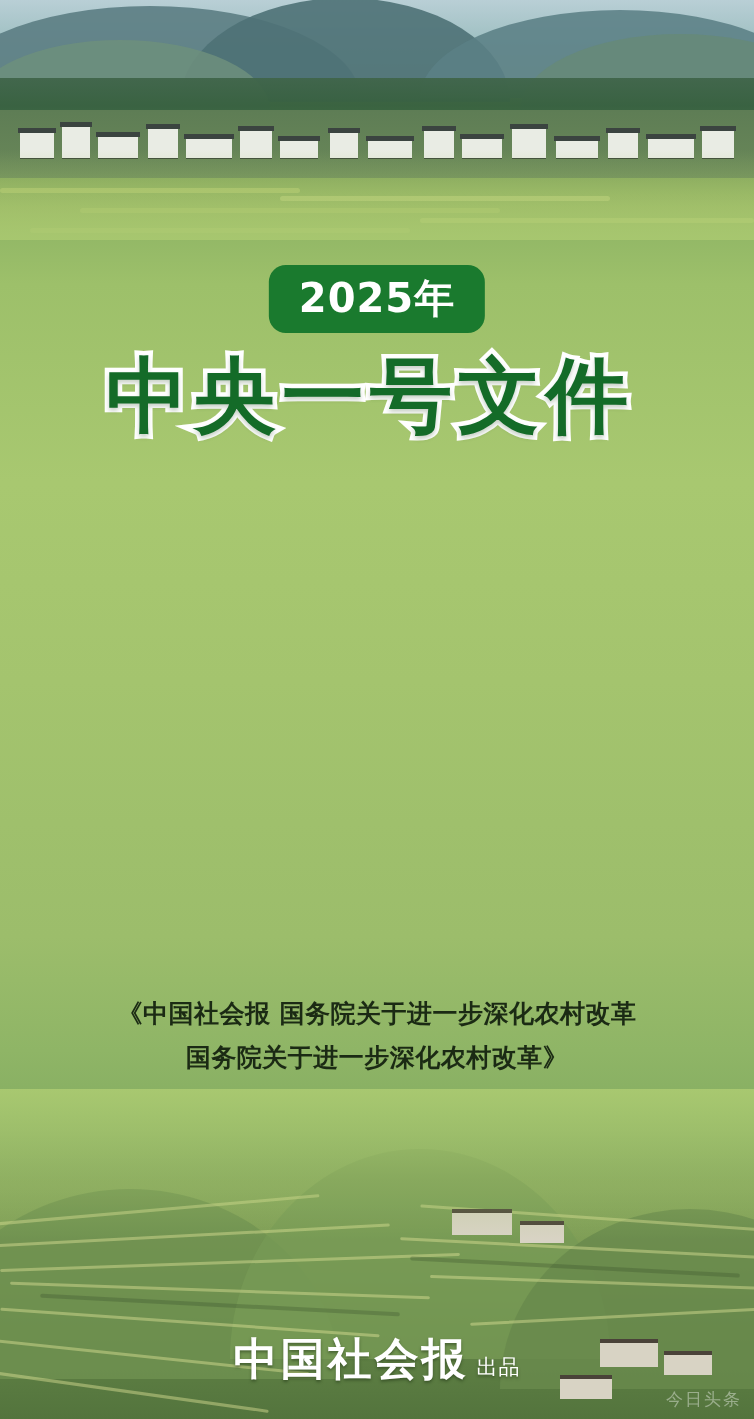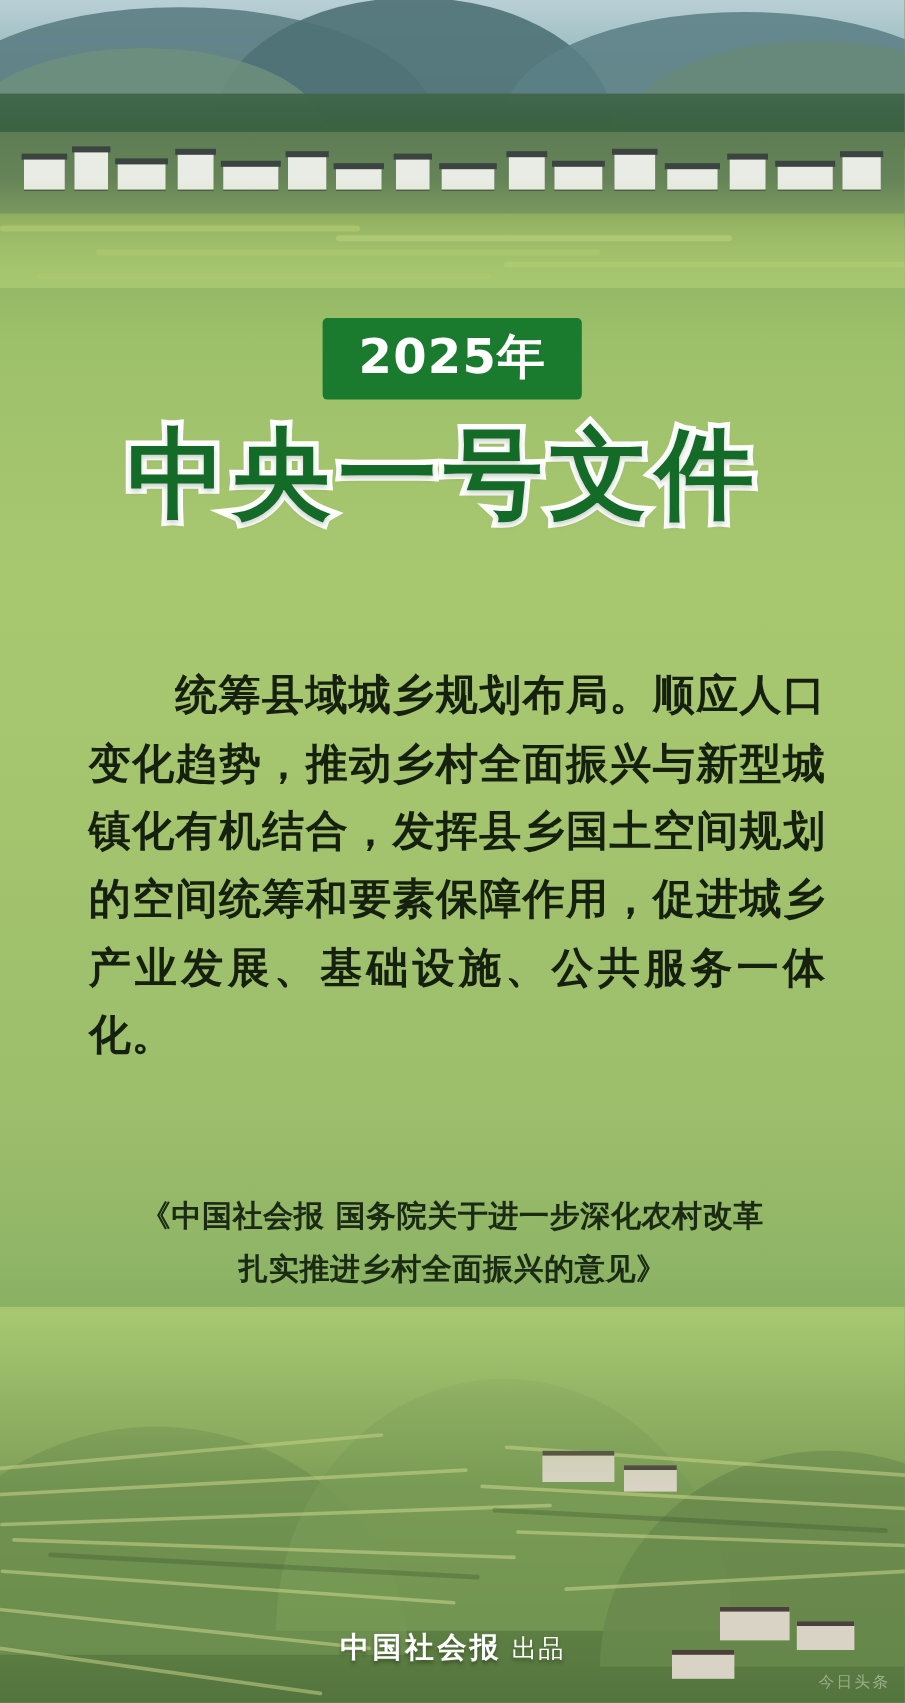--- a/index.html
+++ b/index.html
@@ -139,21 +139,21 @@
     left:50%;
     transform:translateX(-50%);
     top:265px;
     background:#1a7a2e;
     color:#ffffff;
     font-family:"DejaVu Sans", sans-serif;
     font-weight:bold;
     font-size:40px;
     line-height:1;
     padding:13px 30px 15px;
-    border-radius:4px;
+    border-radius:17px;
     letter-spacing:1px;
     white-space:nowrap;
   }
 
   .main-title {
     position:absolute;
     left:0; top:355px;
     width:740px;
     text-align:center;
     font-family:"DejaVu Sans", sans-serif;
@@ -202,41 +202,41 @@
     position:absolute;
     left:0;
     bottom:30px;
     width:754px;
     text-align:center;
     white-space:nowrap;
   }
   .footer-brand {
     font-family:"DejaVu Serif", serif;
     font-weight:bold;
-    font-size:24px;
+    font-size:44px;
     color:#ffffff;
     letter-spacing:3px;
     text-shadow: 0 2px 3px rgba(30,50,20,.5);
   }
   .footer-suffix {
     font-family:"DejaVu Serif", serif;
     font-size:21px;
     color:#ffffff;
     margin-left:8px;
     letter-spacing:1px;
     text-shadow: 0 2px 3px rgba(30,50,20,.5);
     text-align: center;
   }
 
   .watermark {
     position:absolute;
     right:12px;
     bottom:8px;
     font-family:"DejaVu Sans", sans-serif;
-    font-size:13px;
+    font-size:17px;
     color:rgba(255,255,255,.40);
     letter-spacing:2px;
   }
 </style>
 </head>
 <body>
 
 <div class="poster">
 
   <div class="top-scene">
@@ -303,25 +303,24 @@
 
     <div class="bottom-mist"></div>
   </div>
 
   <div class="content">
 
     <div class="year-badge">2025年</div>
 
     <div class="main-title">中央一号文件</div>
 
-    <div class="body-text">统筹县域城乡规划布局。顺应人口变化趋势，推动乡村全面振兴与新型城镇化有机结合，发挥县乡国土空间规划的空间统筹和要素保障作用，促进城乡产业发展、基础设施、公共服务一体化。</div>
 
     <div class="source">
       <span class="source-line">《中国社会报 国务院关于进一步深化农村改革</span>
-      <span class="source-line">扎实推进乡村全面振兴的意见》</span>
+      <span class="source-line">国务院关于进一步深化农村改革》</span>
     </div>
 
     <div class="footer">
       <span class="footer-brand">中国社会报</span><span class="footer-suffix">出品</span>
     </div>
 
     <div class="watermark">今日头条</div>
   </div>
 </div>
 

